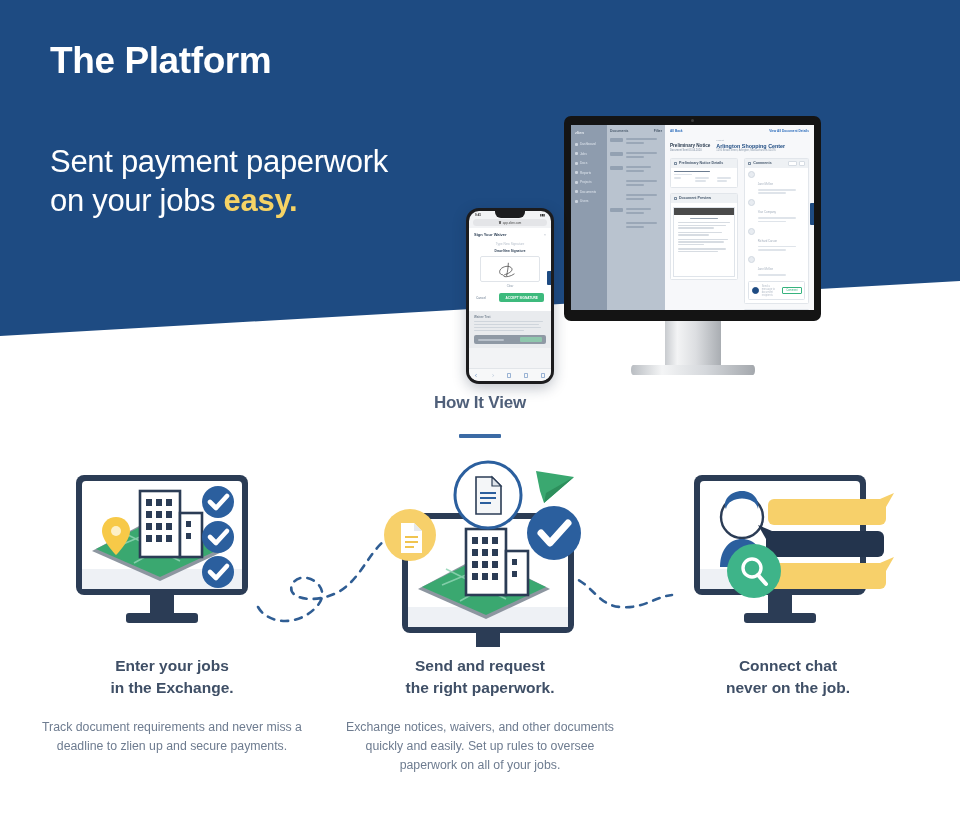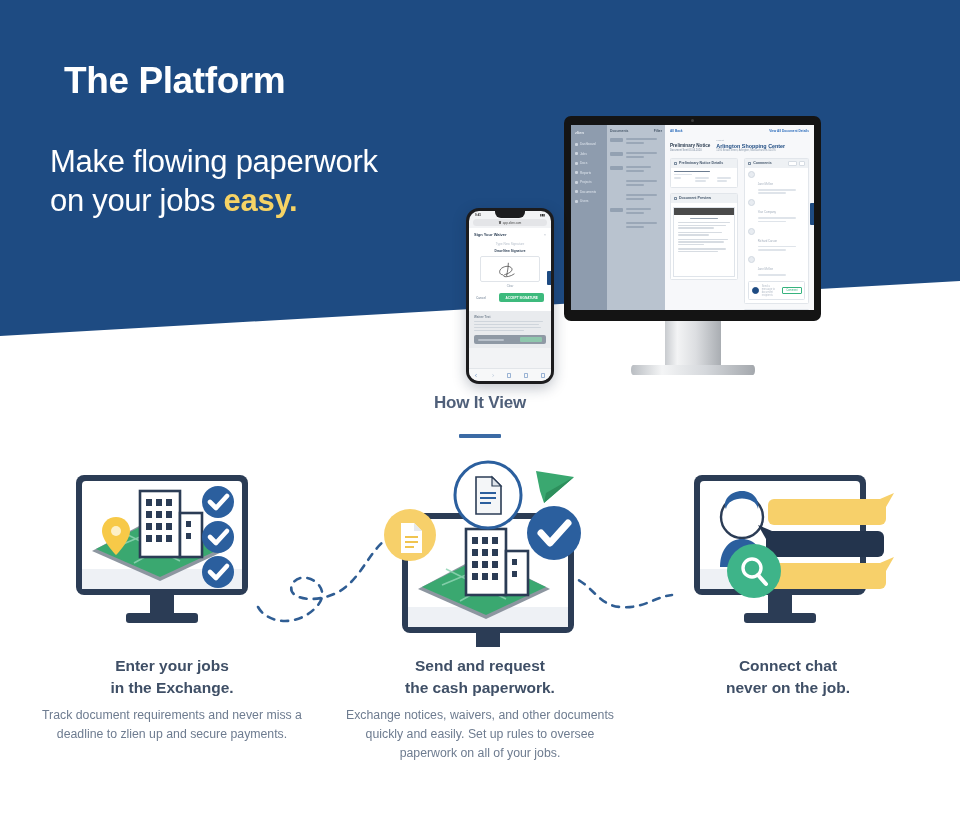--- a/index.html
+++ b/index.html
@@ -13,24 +13,23 @@
   .page { position: relative; width: 960px; height: 815px; background: #fff; }
 
   
   .hero-band {
     position: absolute; left: 0; top: 0; width: 960px; height: 340px;
     background: #1e4b82;
     clip-path: polygon(0 0, 960px 0, 960px 281px, 0 336px);
     z-index: 1;
   }
   .hero-title {
-    position: absolute; left: 64px; top: 40px; z-index: 4;
+    position: absolute; left: 50px; top: 40px; z-index: 4;
     font-size: 37px; font-weight: bold; color: #ffffff;
     letter-spacing: -0.4px;
-    margin-top: 20px;
   }
   .hero-sub {
     position: absolute; left: 50px; top: 143px; z-index: 4;
     font-size: 31px; color: #ffffff; line-height: 1.25;
     font-weight: 400; letter-spacing: -0.3px;
     max-width: 430px;
   }
   .hero-sub .accent { color: #f6d365; font-weight: bold; }
 
   
@@ -171,39 +170,39 @@
   
   .hiw { position: absolute; top: 393px; left: 0; width: 960px; text-align: center; z-index: 2;}
   .hiw-title { font-size: 17px; font-weight: bold; color: #50607a; letter-spacing: -0.2px; }
   .hiw-rule { width: 42px; height: 4px; background: #3b6ba5; margin: 21px auto 0; border-radius: 1px; }
 
   
   .steps { position: absolute; top: 455px; left: 0; width: 960px; height: 340px; z-index: 2; }
   .connector { position: absolute; top: 0; left: 0; width: 960px; height: 200px; pointer-events: none; }
   .step { position: absolute; top: 200px; width: 300px; text-align: center; }
   .step.s1 { left: 22px; }  .step.s2 { left: 330px; } .step.s3 { left: 638px; }
-  .step h3 { font-size: 15.5px; font-weight: bold; color: #3f4f66; line-height: 1.45; margin-bottom: 6px; }
+  .step h3 { font-size: 15.5px; font-weight: bold; color: #3f4f66; line-height: 1.45; margin-bottom: 18px; }
   .step p { font-size: 12.3px; color: #6e7c90; line-height: 1.55; padding: 0 14px; }
 
   .ill { position: absolute; top: 0; height: 195px; }
   .ill.i1 { left: 60px;  width: 240px; }
   .ill.i2 { left: 368px; width: 240px; }
   .ill.i3 { left: 676px; width: 240px; }
 </style>
 </head>
 <body>
 
 <div class="page">
 
   <div class="hero-band"></div>
 
   <div class="hero-title">The Platform</div>
 
   <div class="hero-sub">
-    <span>Make flowing paperwork</span><br>
+    <span>Sent payment paperwork</span><br>
     <span>on your jobs </span><span class="accent">easy.</span>
   </div>
 
 
   <div class="devices">
 
     <div class="monitor">
       <div class="mon-bezel">
         <div class="mon-screen">
 
@@ -644,21 +643,21 @@
       <h3>
         <span>Enter your jobs</span><br>
         <span>in the Exchange.</span>
       </h3>
       <p>Track document requirements and never miss a deadline to zlien up and secure payments.</p>
     </div>
 
     <div class="step s2">
       <h3>
         <span>Send and request</span><br>
-        <span>the cash paperwork.</span>
+        <span>the right paperwork.</span>
       </h3>
       <p>Exchange notices, waivers, and other documents quickly and easily. Set up rules to oversee paperwork on all of your jobs.</p>
     </div>
 
     <div class="step s3">
       <h3>
         <span>Connect chat</span><br>
         <span>never on the job.</span>
       </h3>
     </div>

